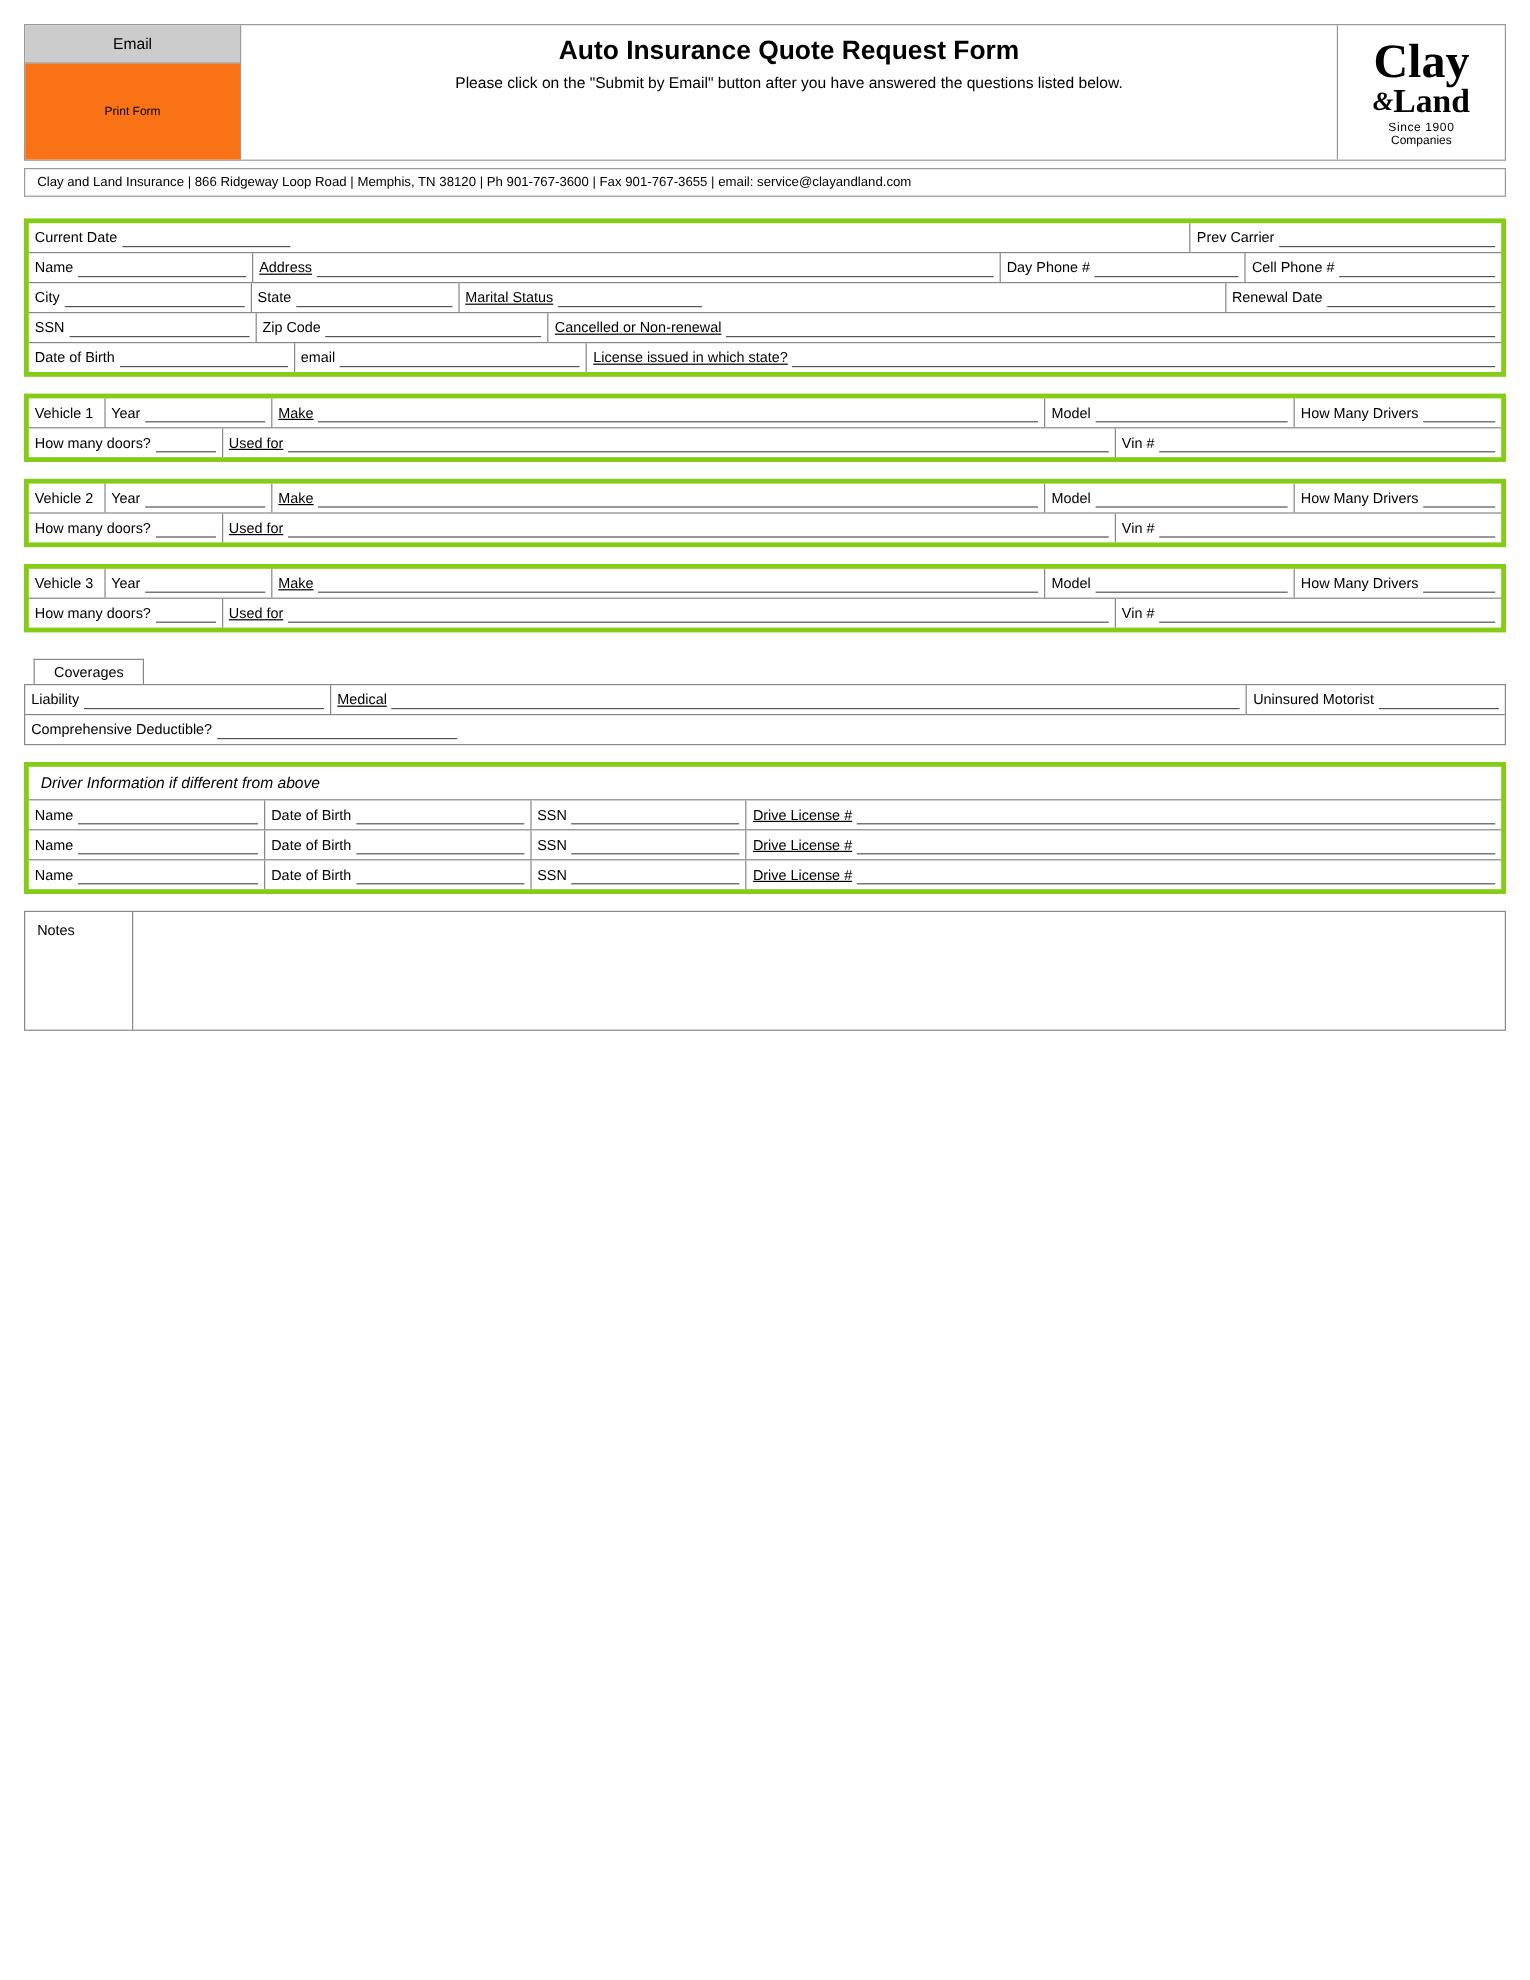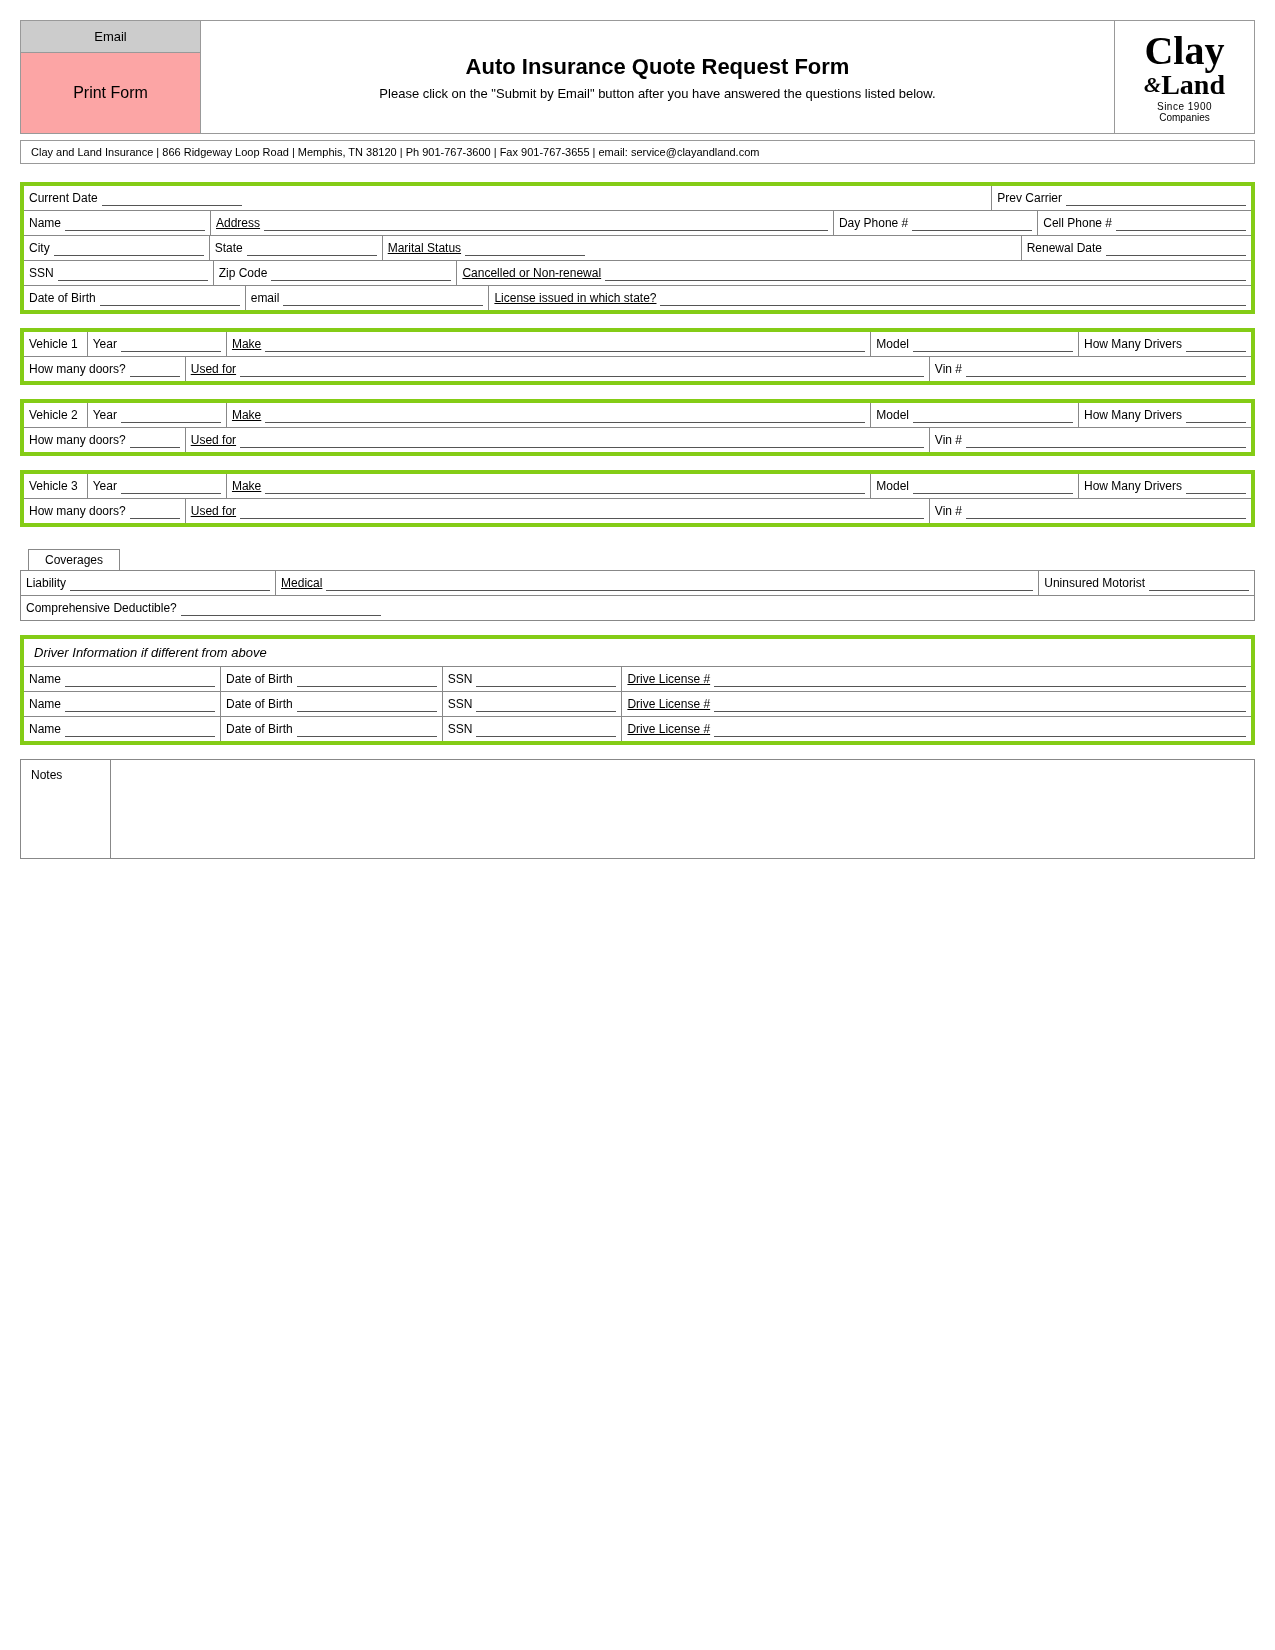--- a/index.html
+++ b/index.html
@@ -27,35 +27,34 @@
       border-right: 1px solid #999;
     }
     .header-email {
       background: #ccc;
       text-align: center;
       padding: 8px 0;
       border-bottom: 1px solid #999;
       font-size: 13px;
     }
     .header-print {
-      background: #fca5a5;
+      background: #f97316;
       text-align: center;
       padding: 14px 0;
-      font-size: 16px;
+      font-size: 10px;
       flex: 1;
       display: flex;
       align-items: center;
       justify-content: center;
     }
     .header-center {
       flex: 1;
       display: flex;
       flex-direction: column;
       align-items: center;
-      justify-content: center;
       padding: 8px 20px;
     }
     .header-title {
       font-size: 22px;
       font-weight: bold;
       margin-bottom: 6px;
     }
     .header-subtitle {
       font-size: 13px;
       text-align: center;

